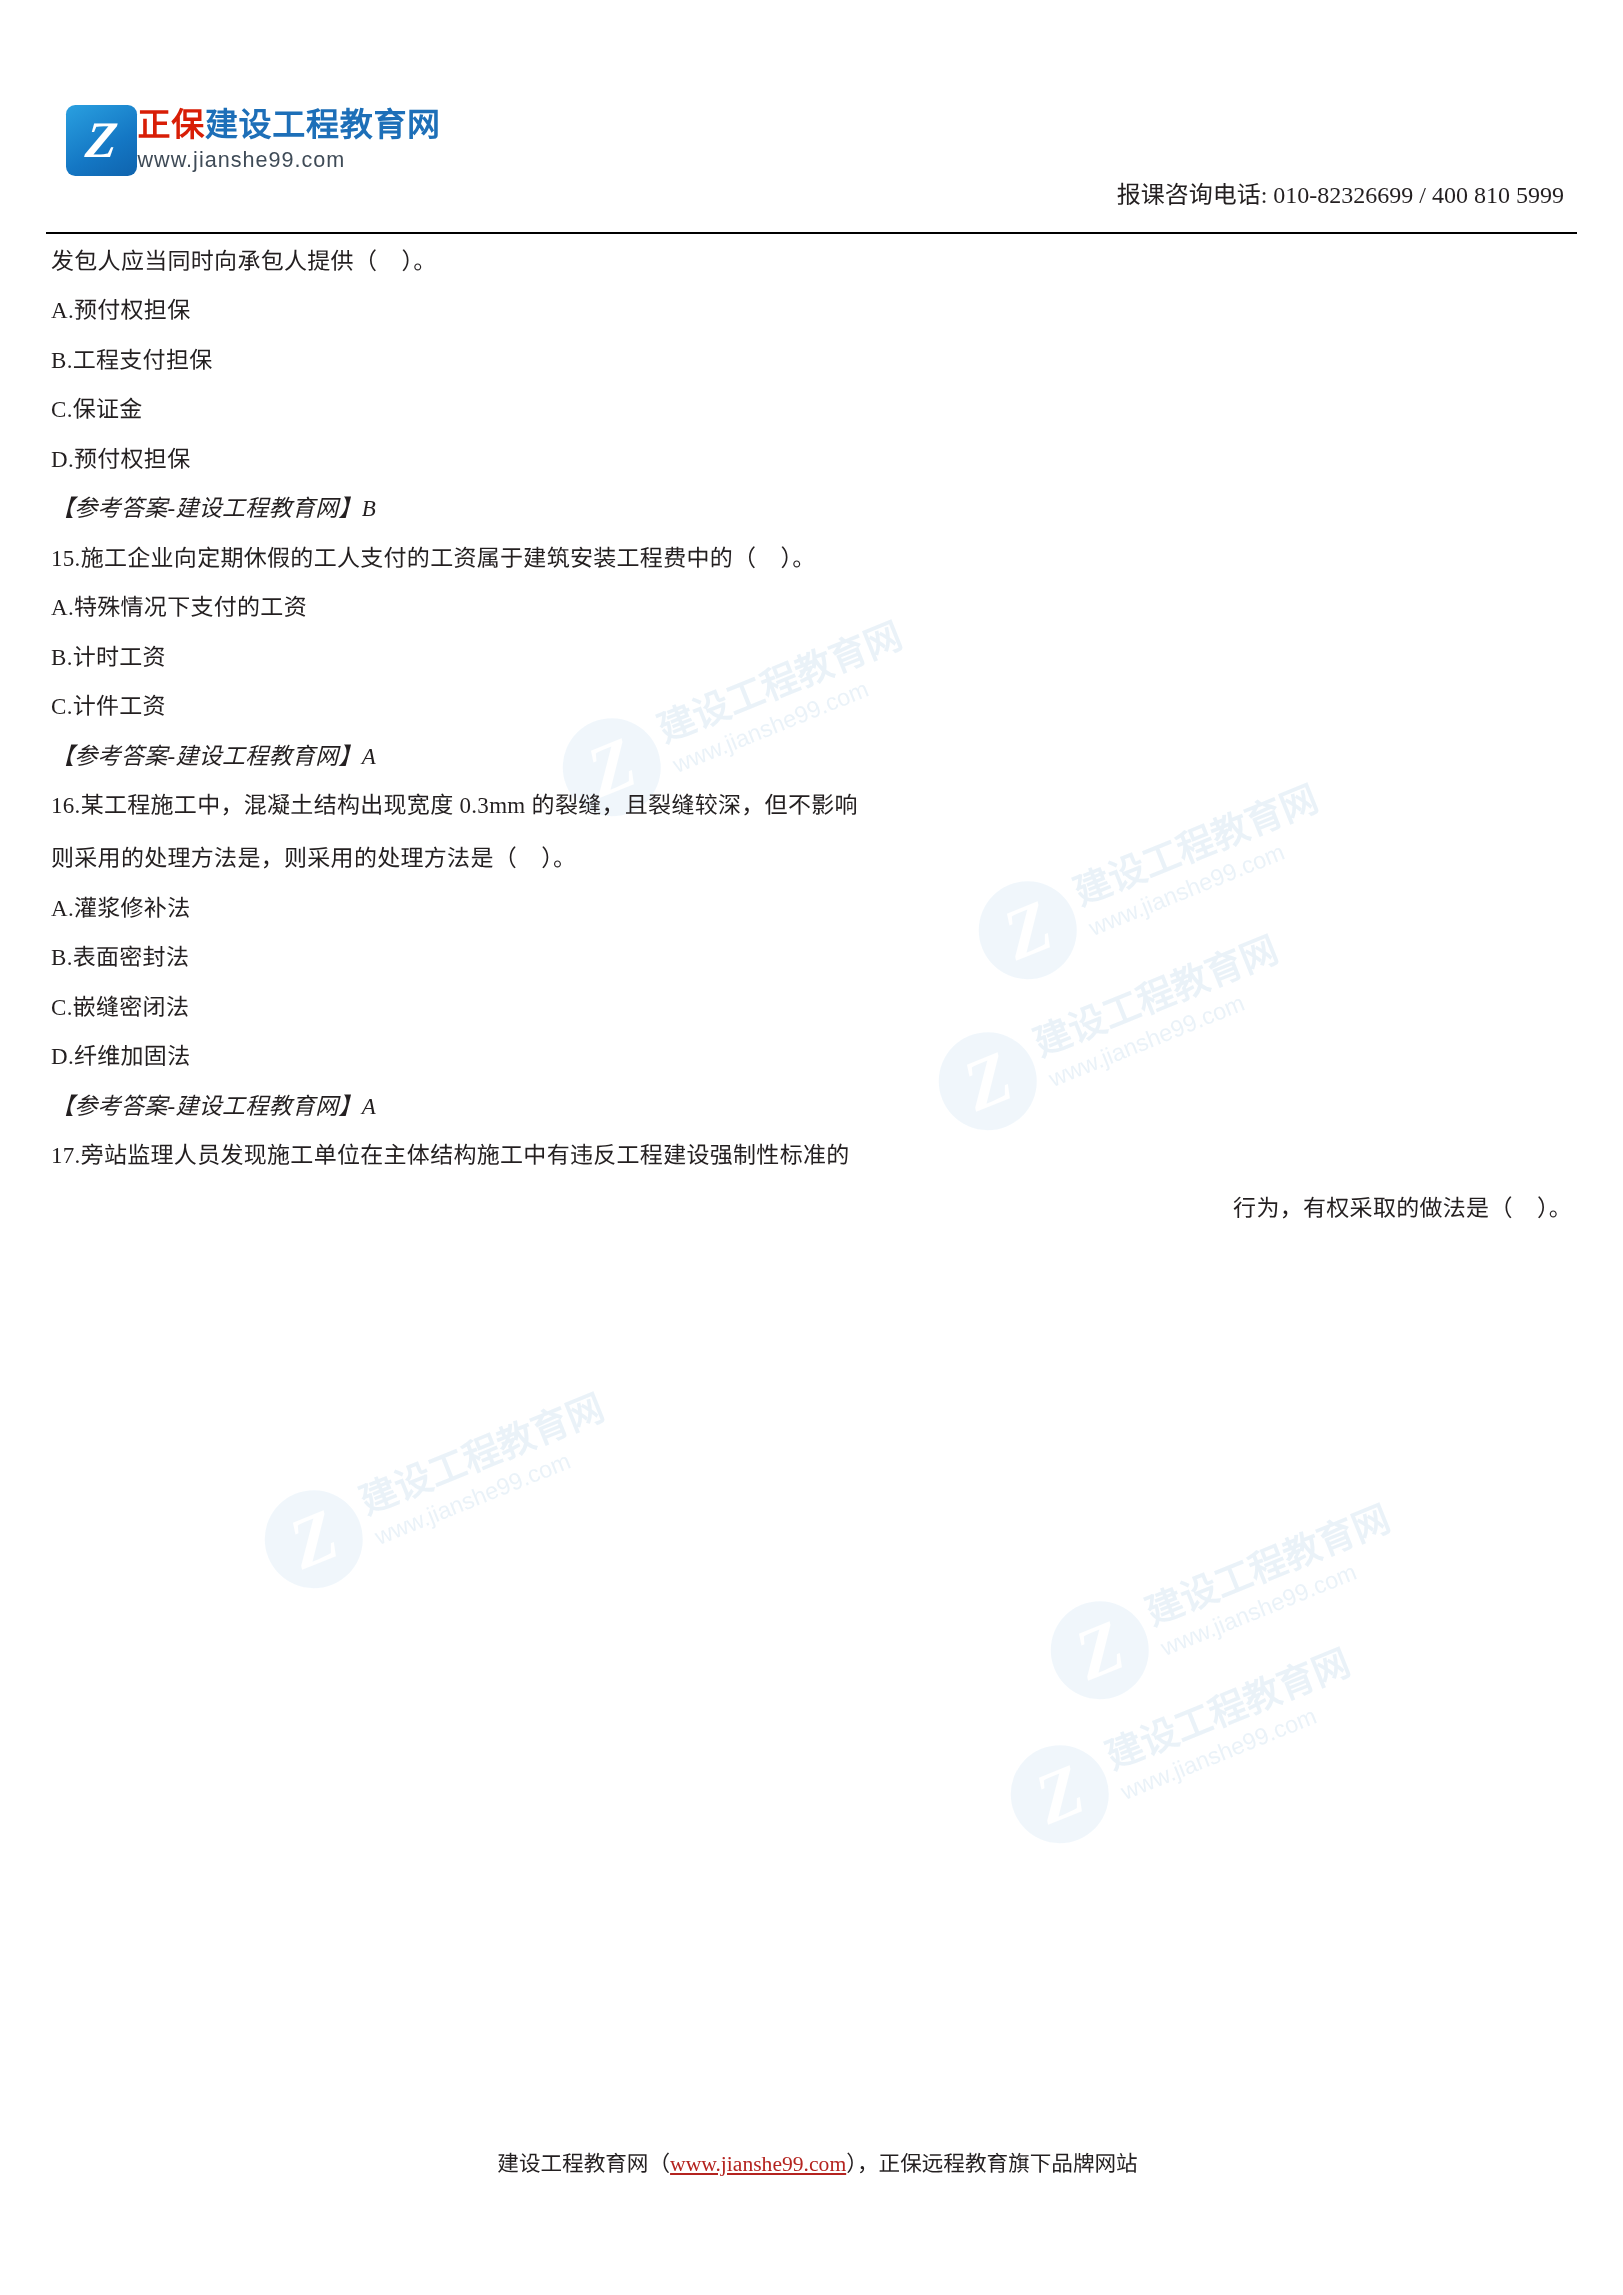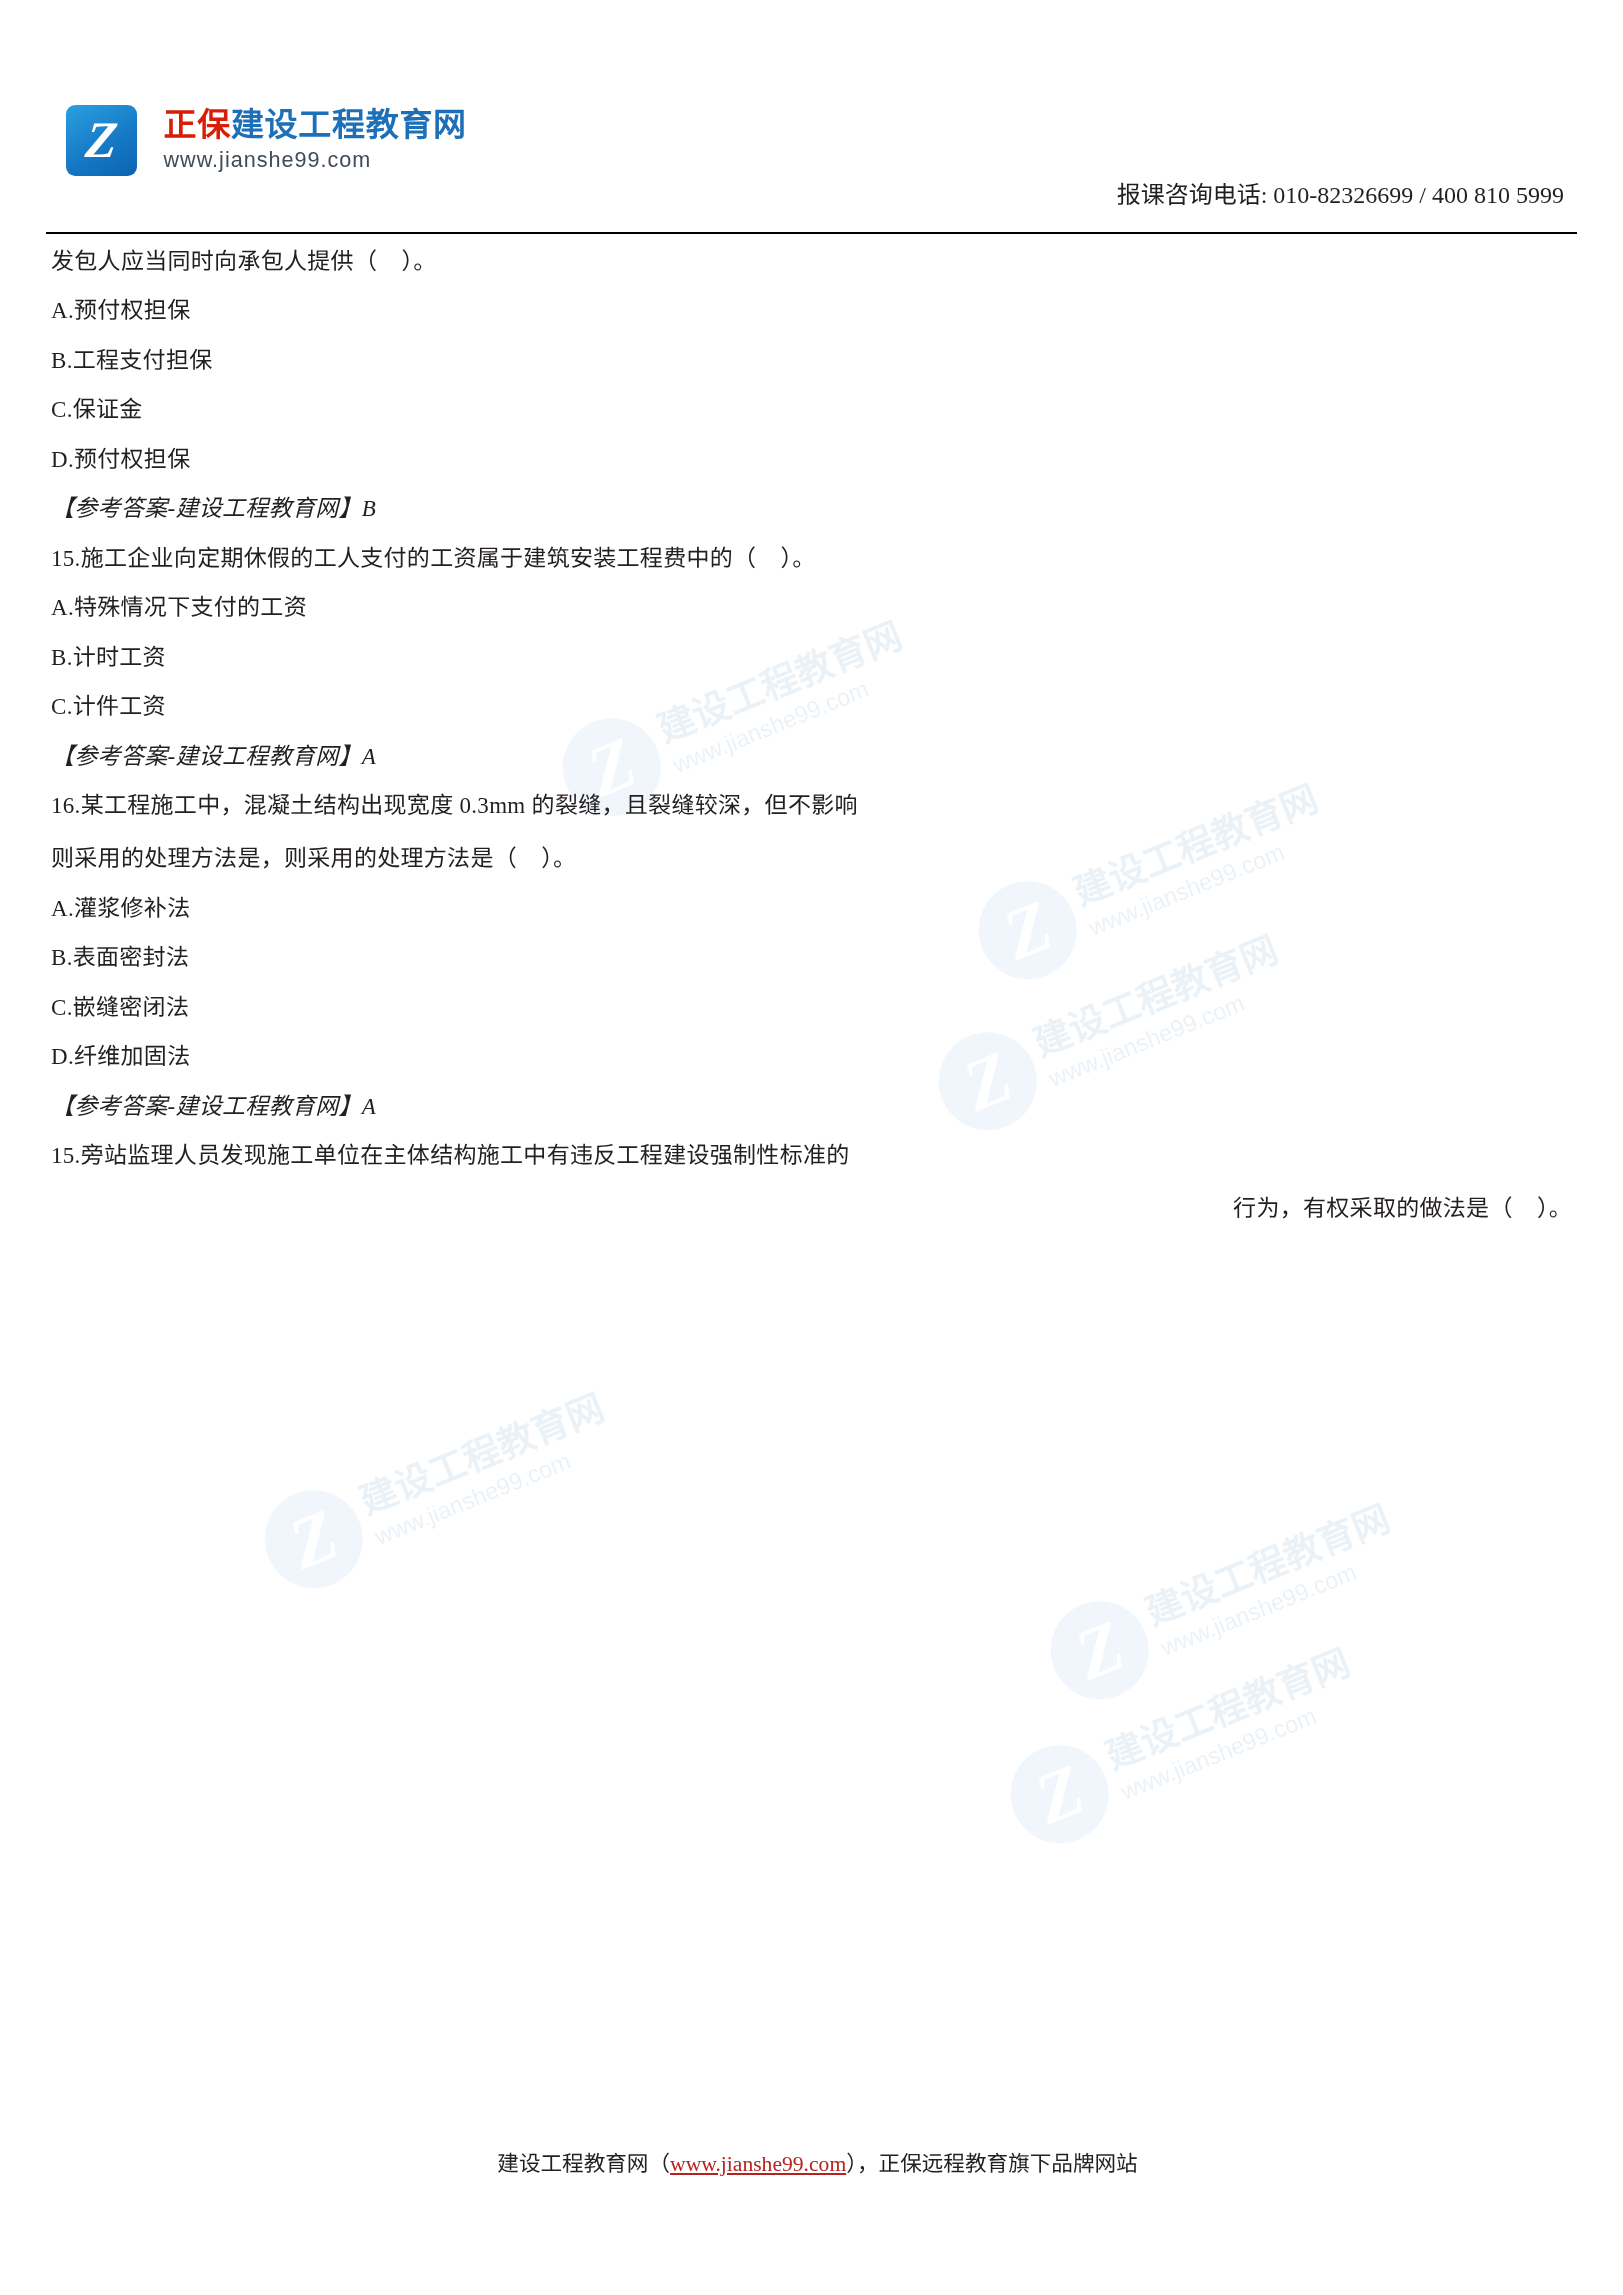--- a/index.html
+++ b/index.html
@@ -53,21 +53,21 @@
     justify-content: center;
     color: #ffffff;
     font-family: "Liberation Serif", serif;
     font-size: 51px;
     font-style: italic;
     font-weight: bold;
     line-height: 1;
     transform: skewX(-6deg);
   }
   .logo-text {
-    margin-left: 27px;
+    margin-left: 1px;
     line-height: 1.05;
   }
   .logo-title {
     font-family: "Liberation Sans", sans-serif;
     font-weight: bold;
     font-size: 33px;
     color: #1d6fb8;
     letter-spacing: 0.7px;
     white-space: nowrap;
   }
@@ -306,21 +306,21 @@
     <p class="line answer">【参考答案-建设工程教育网】A</p>
 
     <p class="line">16.某工程施工中，混凝土结构出现宽度 0.3mm 的裂缝，且裂缝较深，但不影响</p>
     <p class="line q-line">则采用的处理方法是，则采用的处理方法是（    ）。</p>
     <p class="line opt">A.灌浆修补法</p>
     <p class="line opt">B.表面密封法</p>
     <p class="line opt">C.嵌缝密闭法</p>
     <p class="line opt">D.纤维加固法</p>
     <p class="line answer">【参考答案-建设工程教育网】A</p>
 
-    <p class="line">15.旁站监理人员发现施工单位在主体结构施工中有违反工程建设强制性标准的</p>
+    <p class="line">17.旁站监理人员发现施工单位在主体结构施工中有违反工程建设强制性标准的</p>
     <p class="line indent">行为，有权采取的做法是（    ）。</p>
 
   </div>
 
   <div class="footer">
     <span>建设工程教育网（</span><a href="#">www.jianshe99.com</a><span>），正保远程教育旗下品牌网站</span>
   </div>
 
 </div>
 

